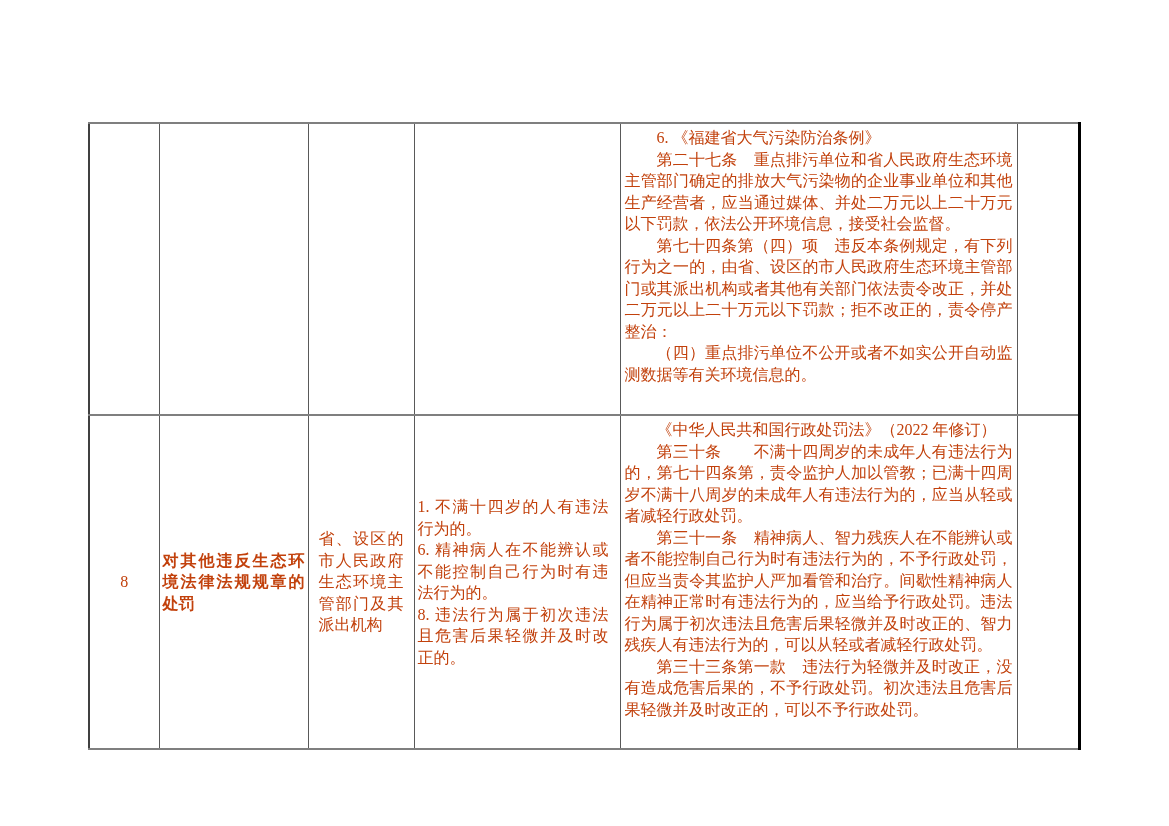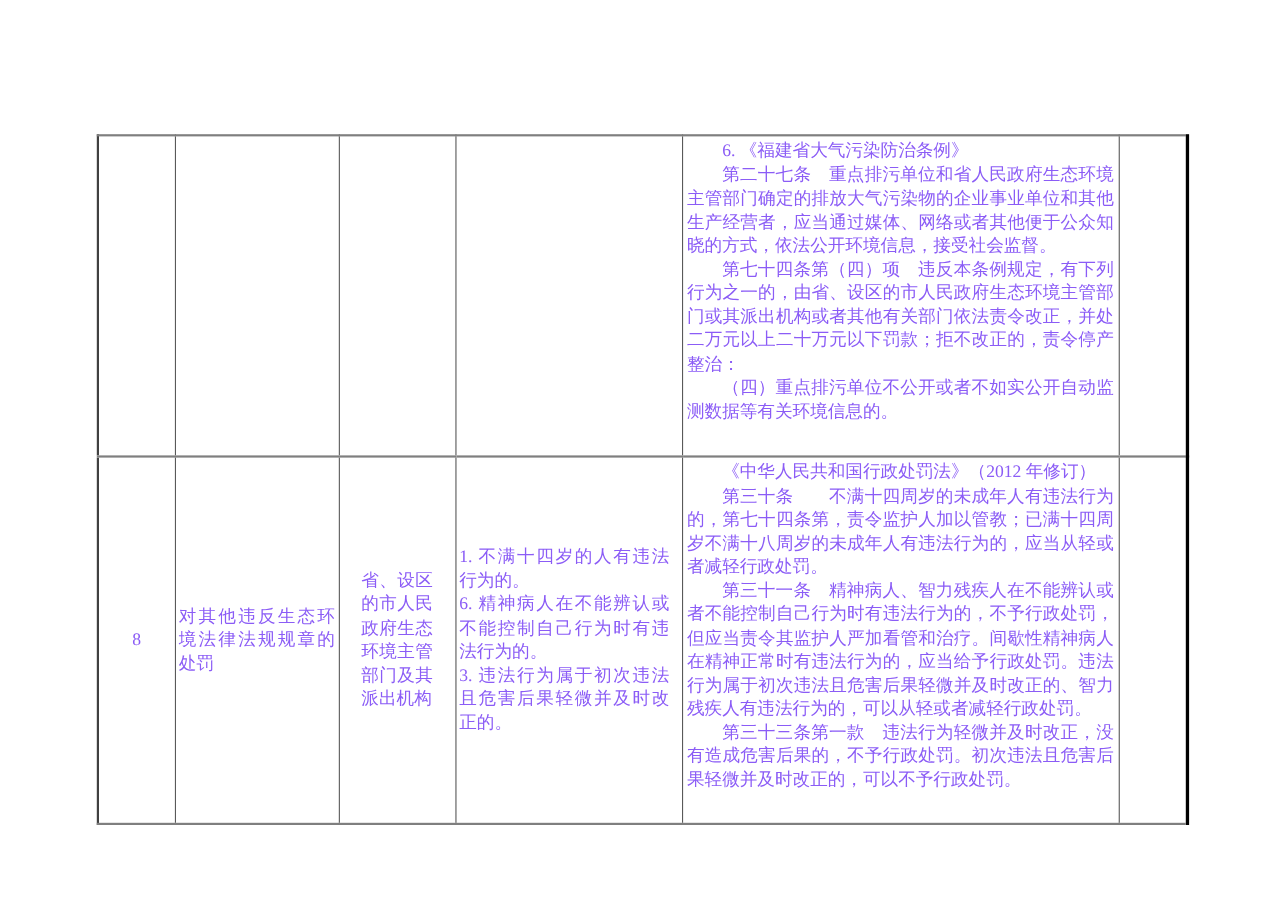--- a/index.html
+++ b/index.html
@@ -7,21 +7,21 @@
     padding: 0;
     background: #ffffff;
   }
   .page {
     position: relative;
     width: 1169px;
     height: 826px;
     background: #ffffff;
     overflow: hidden;
     font-family: "Liberation Serif", "DejaVu Serif", serif;
-    color: #8b5cf6;
+    color: #c2410c;
   }
   table.doc-table {
     position: absolute;
     left: 88px;
     top: 122px;
     width: 990px;
     border-collapse: collapse;
     table-layout: fixed;
     font-size: 16px;
     line-height: 21.5px;
@@ -37,22 +37,22 @@
     border: 1px solid #595959;
     padding: 2px 4px;
     vertical-align: middle;
     overflow: hidden;
     word-break: break-all;
   }
   tr.row-cont td { border-bottom: 2px solid #7f7f7f; height: 262px; }
   tr.row-main td { height: 304px; }
 
   td.c-index  { text-align: center; }
-  td.c-item   { text-align: justify; text-justify: inter-ideograph; padding: 14px 3px; }
-  td.c-auth   { text-align: justify; text-justify: inter-ideograph; padding: 2px 20px; font-family: Liberation Serif, serif; }
+  td.c-item   { text-align: justify; text-justify: inter-ideograph; padding: 14px 3px; font-weight: bold; }
+  td.c-auth   { text-align: justify; text-justify: inter-ideograph; padding: 2px 10px; font-family: Liberation Serif, serif; }
   td.c-crit   { text-align: justify; text-justify: inter-ideograph; padding: 2px 11px 2px 3px; }
   td.c-legal  {
     vertical-align: top;
     text-align: justify;
     text-justify: inter-ideograph;
     padding: 3px 4px 2px 4px;
   }
   td.c-remark { }
 
   p { margin: 0; }
@@ -75,38 +75,38 @@
     </colgroup>
 
     <tbody>
         <tr class="row-cont">
       <td class="c-index"></td>
       <td class="c-item"></td>
       <td class="c-auth"></td>
       <td class="c-crit"></td>
       <td class="c-legal">
         <p>6. 《福建省大气污染防治条例》</p>
-        <p>第二十七条　重点排污单位和省人民政府生态环境主管部门确定的排放大气污染物的企业事业单位和其他生产经营者，应当通过媒体、网络或者其他便于公众知晓的方式，依法公开环境信息，接受社会监督。</p>
+        <p>第二十七条　重点排污单位和省人民政府生态环境主管部门确定的排放大气污染物的企业事业单位和其他生产经营者，应当通过媒体、并处二万元以上二十万元以下罚款，依法公开环境信息，接受社会监督。</p>
         <p>第七十四条第（四）项　违反本条例规定，有下列行为之一的，由省、设区的市人民政府生态环境主管部门或其派出机构或者其他有关部门依法责令改正，并处二万元以上二十万元以下罚款；拒不改正的，责令停产整治：</p>
         <p>（四）重点排污单位不公开或者不如实公开自动监测数据等有关环境信息的。</p>
       </td>
       <td class="c-remark"></td>
     </tr>
 
     <tr class="row-main">
       <td class="c-index">8</td>
       <td class="c-item">对其他违反生态环境法律法规规章的处罚</td>
       <td class="c-auth">省、设区的市人民政府生态环境主管部门及其派出机构</td>
       <td class="c-crit">
         <p>1. 不满十四岁的人有违法行为的。</p>
         <p>6. 精神病人在不能辨认或不能控制自己行为时有违法行为的。</p>
-        <p>3. 违法行为属于初次违法且危害后果轻微并及时改正的。</p>
+        <p>8. 违法行为属于初次违法且危害后果轻微并及时改正的。</p>
       </td>
       <td class="c-legal">
-        <p>《中华人民共和国行政处罚法》（2012 年修订）</p>
+        <p>《中华人民共和国行政处罚法》（2022 年修订）</p>
         <p>第三十条　　不满十四周岁的未成年人有违法行为的，第七十四条第，责令监护人加以管教；已满十四周岁不满十八周岁的未成年人有违法行为的，应当从轻或者减轻行政处罚。</p>
         <p>第三十一条　精神病人、智力残疾人在不能辨认或者不能控制自己行为时有违法行为的，不予行政处罚，但应当责令其监护人严加看管和治疗。间歇性精神病人在精神正常时有违法行为的，应当给予行政处罚。违法行为属于初次违法且危害后果轻微并及时改正的、智力残疾人有违法行为的，可以从轻或者减轻行政处罚。</p>
         <p>第三十三条第一款　违法行为轻微并及时改正，没有造成危害后果的，不予行政处罚。初次违法且危害后果轻微并及时改正的，可以不予行政处罚。</p>
       </td>
       <td class="c-remark"></td>
     </tr>
   </tbody>
     </table>
 
 </div>

